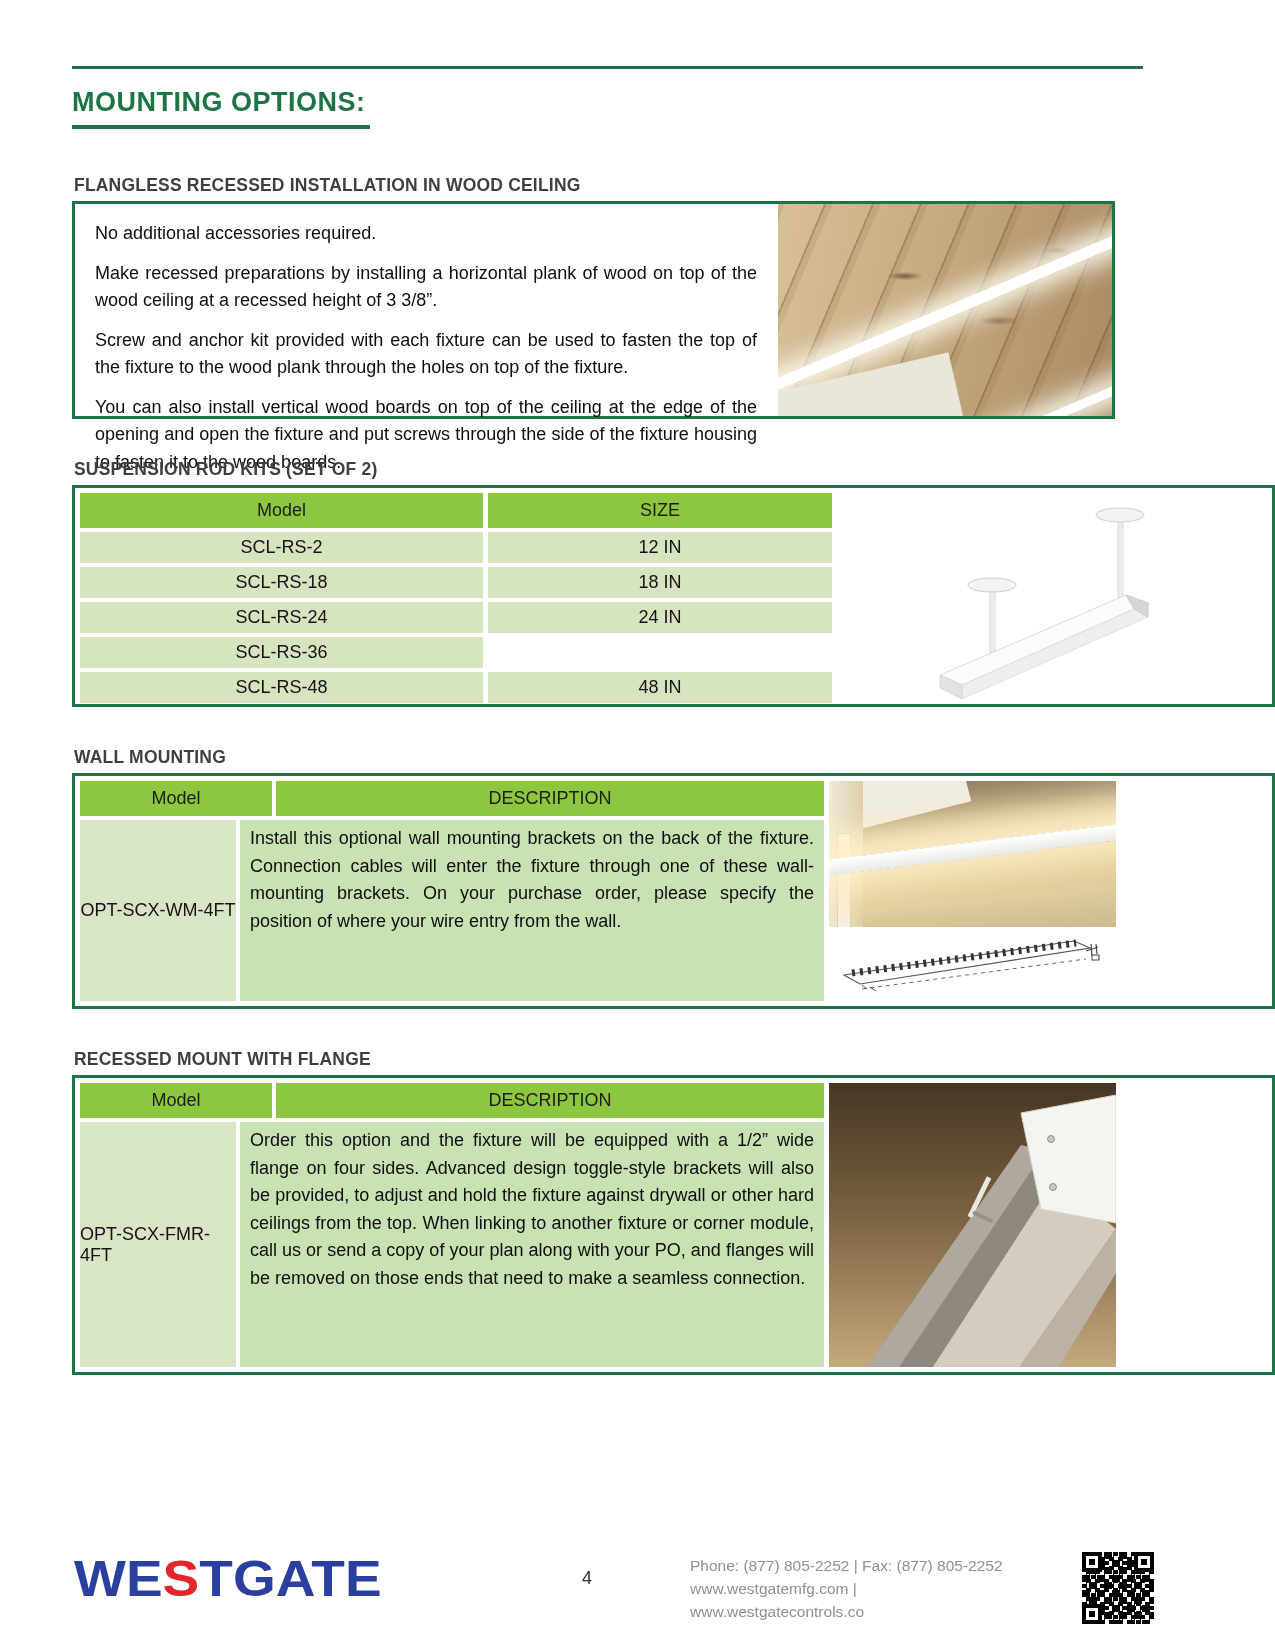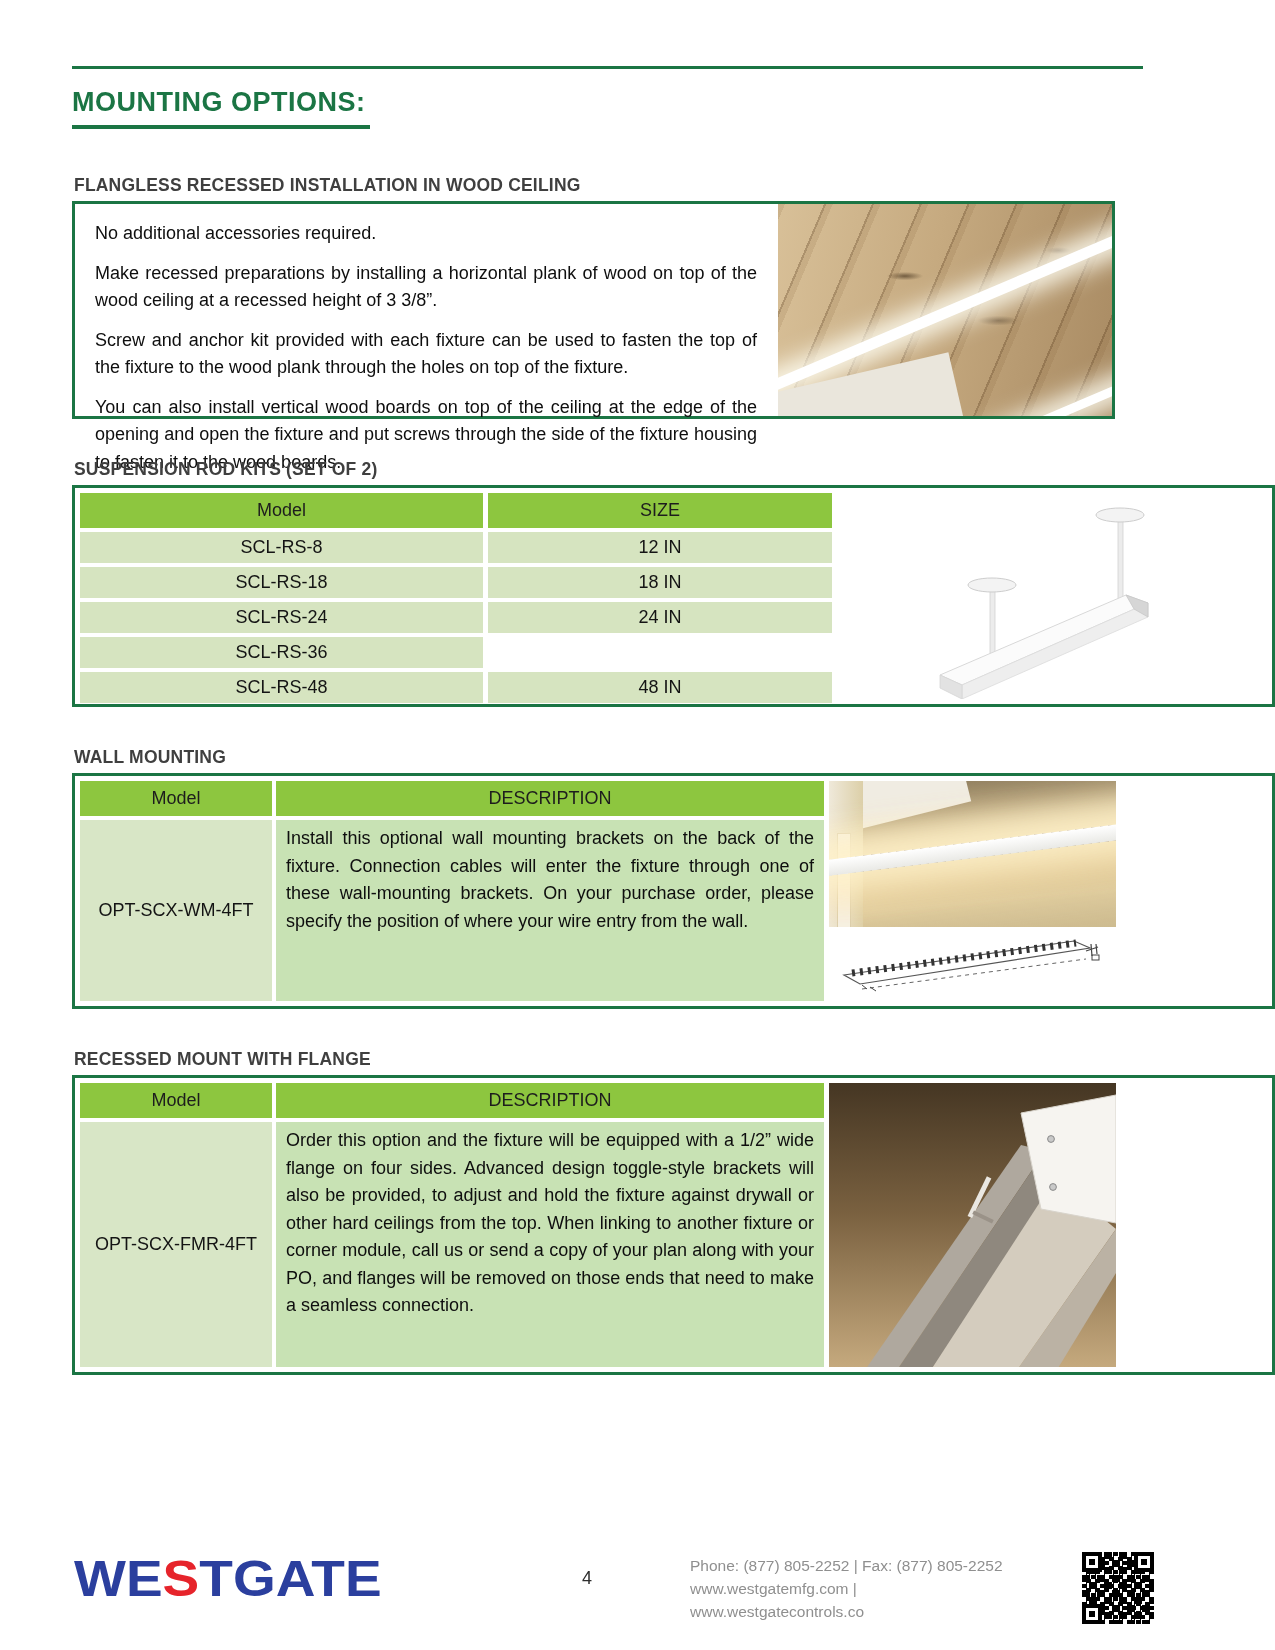--- a/index.html
+++ b/index.html
@@ -69,21 +69,21 @@
   .hc.model-n { width:192px; }
   .hc.desc-w  { flex:1; }
 
   .drow { display:flex; gap:5px; margin-bottom:4px; }
   .drow .dc { background:#D6E4C0; height:31px; display:flex; align-items:center;
               justify-content:center; font-size:18px; color:#141414; }
   .dc.model-w { width:403px; }
   .dc.size-w  { flex:1; }
 
   .body-row { display:flex; gap:5px; flex:1; }
-  .cell-model { width:192px; background:#D8E6C6; display:flex; align-items:center;
+  .cell-model { width:156px; background:#D8E6C6; display:flex; align-items:center;
                 justify-content:center; font-size:18px; color:#141414; }
   .cell-desc  { flex:1; background:#C8E2B4; box-sizing:border-box;
                 padding:5px 10px 8px 10px; font-size:18px; line-height:27.5px;
                 text-align:justify; color:#0e0e0e; }
 
   .img-col { width:287px; margin-left:5px; position:relative; display:flex;
              flex-direction:column; background:#fff; }
   .susp-img { flex:1; display:flex; align-items:center; justify-content:center; }
 
   
@@ -160,21 +160,21 @@
 
     <div>
       <div class="sec-heading">SUSPENSION ROD KITS (SET OF 2)</div>
       <div class="green-box tbl" style="height:222px;">
         <div class="tbl-left susp-left">
           <div class="hrow">
             <div class="hc model-w">Model</div>
             <div class="hc size-w">SIZE</div>
           </div>
           <div class="drow">
-            <div class="dc model-w">SCL-RS-8</div>
+            <div class="dc model-w">SCL-RS-2</div>
             <div class="dc size-w">12 IN</div>
           </div>
           <div class="drow">
             <div class="dc model-w">SCL-RS-18</div>
             <div class="dc size-w">18 IN</div>
           </div>
           <div class="drow">
             <div class="dc model-w">SCL-RS-24</div>
             <div class="dc size-w">24 IN</div>
           </div>

